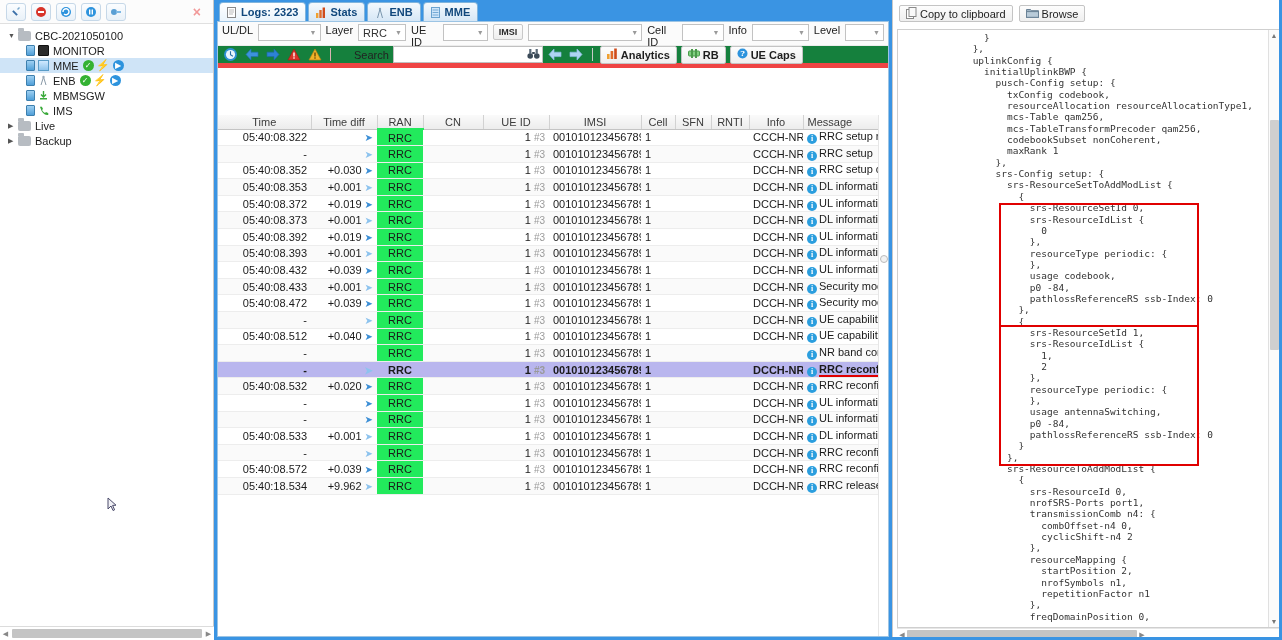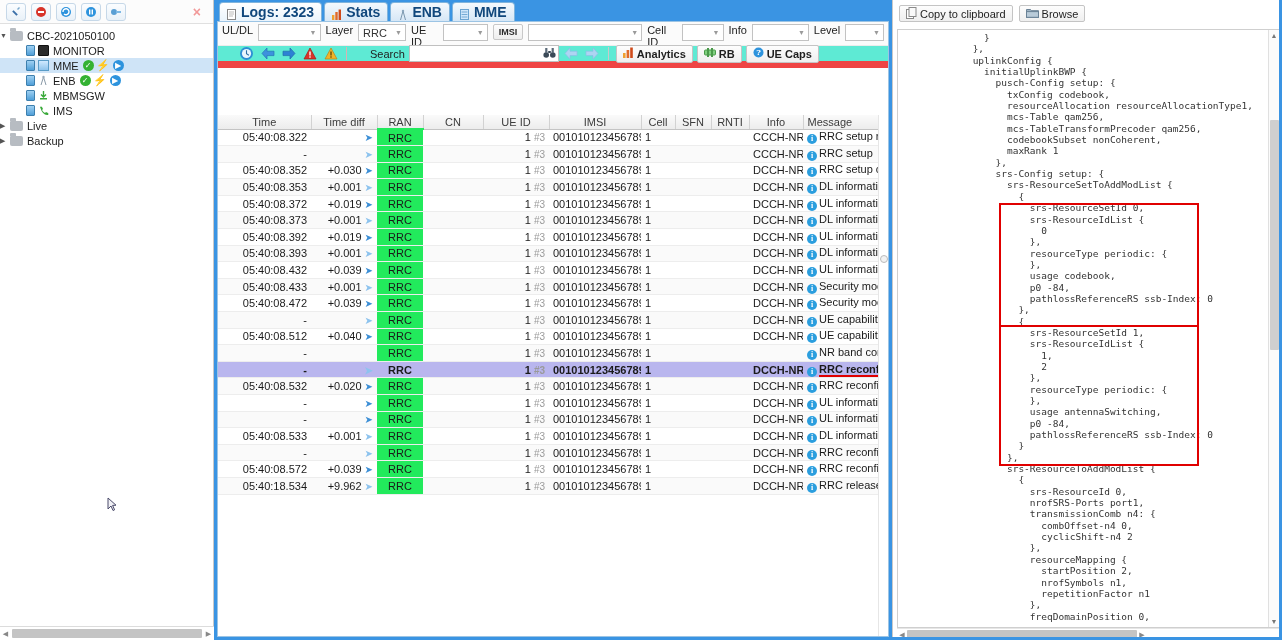--- a/index.html
+++ b/index.html
@@ -54,21 +54,21 @@
     display: inline-flex; align-items: center; justify-content: center;
     cursor: pointer; font-size: 11px;
   }
   .sb-bar2 {
     height: 24px; display: flex; align-items: center; gap: 5px;
     padding: 2px 6px; background: #fcfcfc;
     border-bottom: 1px solid #e0e0e0;
   }
   .x-btn { margin-left:auto; color: #f29a9a; font-size: 14px; font-weight: bold; cursor: pointer; padding-right:6px;}
   .tree { flex: 1; overflow: hidden; padding-top: 4px; background:#fff; position: relative;}
-  .tnode { display: flex; align-items: center; height: 15px; font-size: 11px; color:#1b1b1b; cursor:pointer;}
+  .tnode { display: flex; align-items: center; height: 15px; padding-left: 8px; font-size: 11px; color:#1b1b1b; cursor:pointer;}
   .tnode.selected { background: #cfe4f7; }
   .tnode .arrow { width: 10px; color: #555; font-size: 7px; }
   .folder {
     width: 13px; height: 10px; background: #b7bcc2;
     border-radius: 1px 2px 2px 2px; margin-right: 4px; position: relative; flex:none;
   }
   .folder::before { content:""; position:absolute; top:-3px; left:0; width:6px; height:3px; background:#b7bcc2; border-radius:1px 1px 0 0;}
   .srv {
     width: 9px; height: 11px; margin-right: 3px; flex:none;
     background: linear-gradient(#9fd0f2,#4f9fd8);
@@ -98,21 +98,21 @@
     border-left: 3px solid #3a94e3;
   }
   .tabs {
     height: 21px; background: #3a94e3; display: flex; align-items: flex-end;
     padding-left: 2px; gap: 2px;
   }
   .tab {
     height: 19px; background: linear-gradient(#f4f9fd,#d6e7f6);
     border: 1px solid #7fb4dd; border-bottom: none;
     border-radius: 4px 4px 0 0; display: flex; align-items: center;
-    padding: 0 7px; gap: 4px; font-size: 14px; color: #10477c; font-weight: bold;
+    padding: 0 7px; gap: 4px; font-size: 11px; color: #10477c; font-weight: bold;
     cursor: pointer;
   }
   .tab.active { background: linear-gradient(#ffffff,#eaf4fc); }
   .tab .ticon { width: 10px; height: 11px; display: inline-block; }
   .mid-body {
     background: #ffffff; height: 616px; margin: 0 3px 3px 0;
     border: 1px solid #9cc4e4; position: relative; overflow: hidden;
   }
   .filterbar {
     display: flex; align-items: flex-start; height: 24px;
@@ -139,22 +139,22 @@
   .txt {
     border: 1px solid #c2c2c2; background: #fff; height: 17px;
     display: inline-flex; align-items: center; padding: 0 4px;
     font-size: 11px; color: #333;
   }
   .chk { width: 11px; height: 11px; border: 1px solid #b5b5b5; background: #fff; display:inline-block; cursor:pointer;}
   .plusg { color: #3aa93a; font-size: 15px; font-weight: bold; line-height: 11px; cursor:pointer;}
   .minusr { color: #f4b8b8; font-size: 15px; font-weight: bold; line-height: 11px; cursor:pointer; }
   .toolbar3 {
     display: flex; align-items: center; height: 22px;
-    padding: 1px 20px; gap: 4px; background: #5eead4;
-    border-bottom: 7px solid #ef4444;
+    padding: 1px 4px; gap: 4px; background: #15803d;
+    border-bottom: 5px solid #ef4444;
   }
   .t3ic { width: 17px; height: 17px; display:inline-flex; align-items:center; justify-content:center; cursor:pointer; font-size: 13px;}
   .sep { width:1px; height:13px; background:#d9b3b3; margin:0 3px;}
   .sep2 { width:1px; height:13px; background:#c9c9c9; margin:0 3px;}
   .searchbox {
     border: 1px solid #c0c0c0; background:#fff; height:17px; width:150px;
     display:flex; align-items:center; padding:0 2px 0 4px; justify-content: space-between;
   }
   .tbtn {
     border: 1px solid #c4c4c4; background: linear-gradient(#fdfdfd,#efefef);

